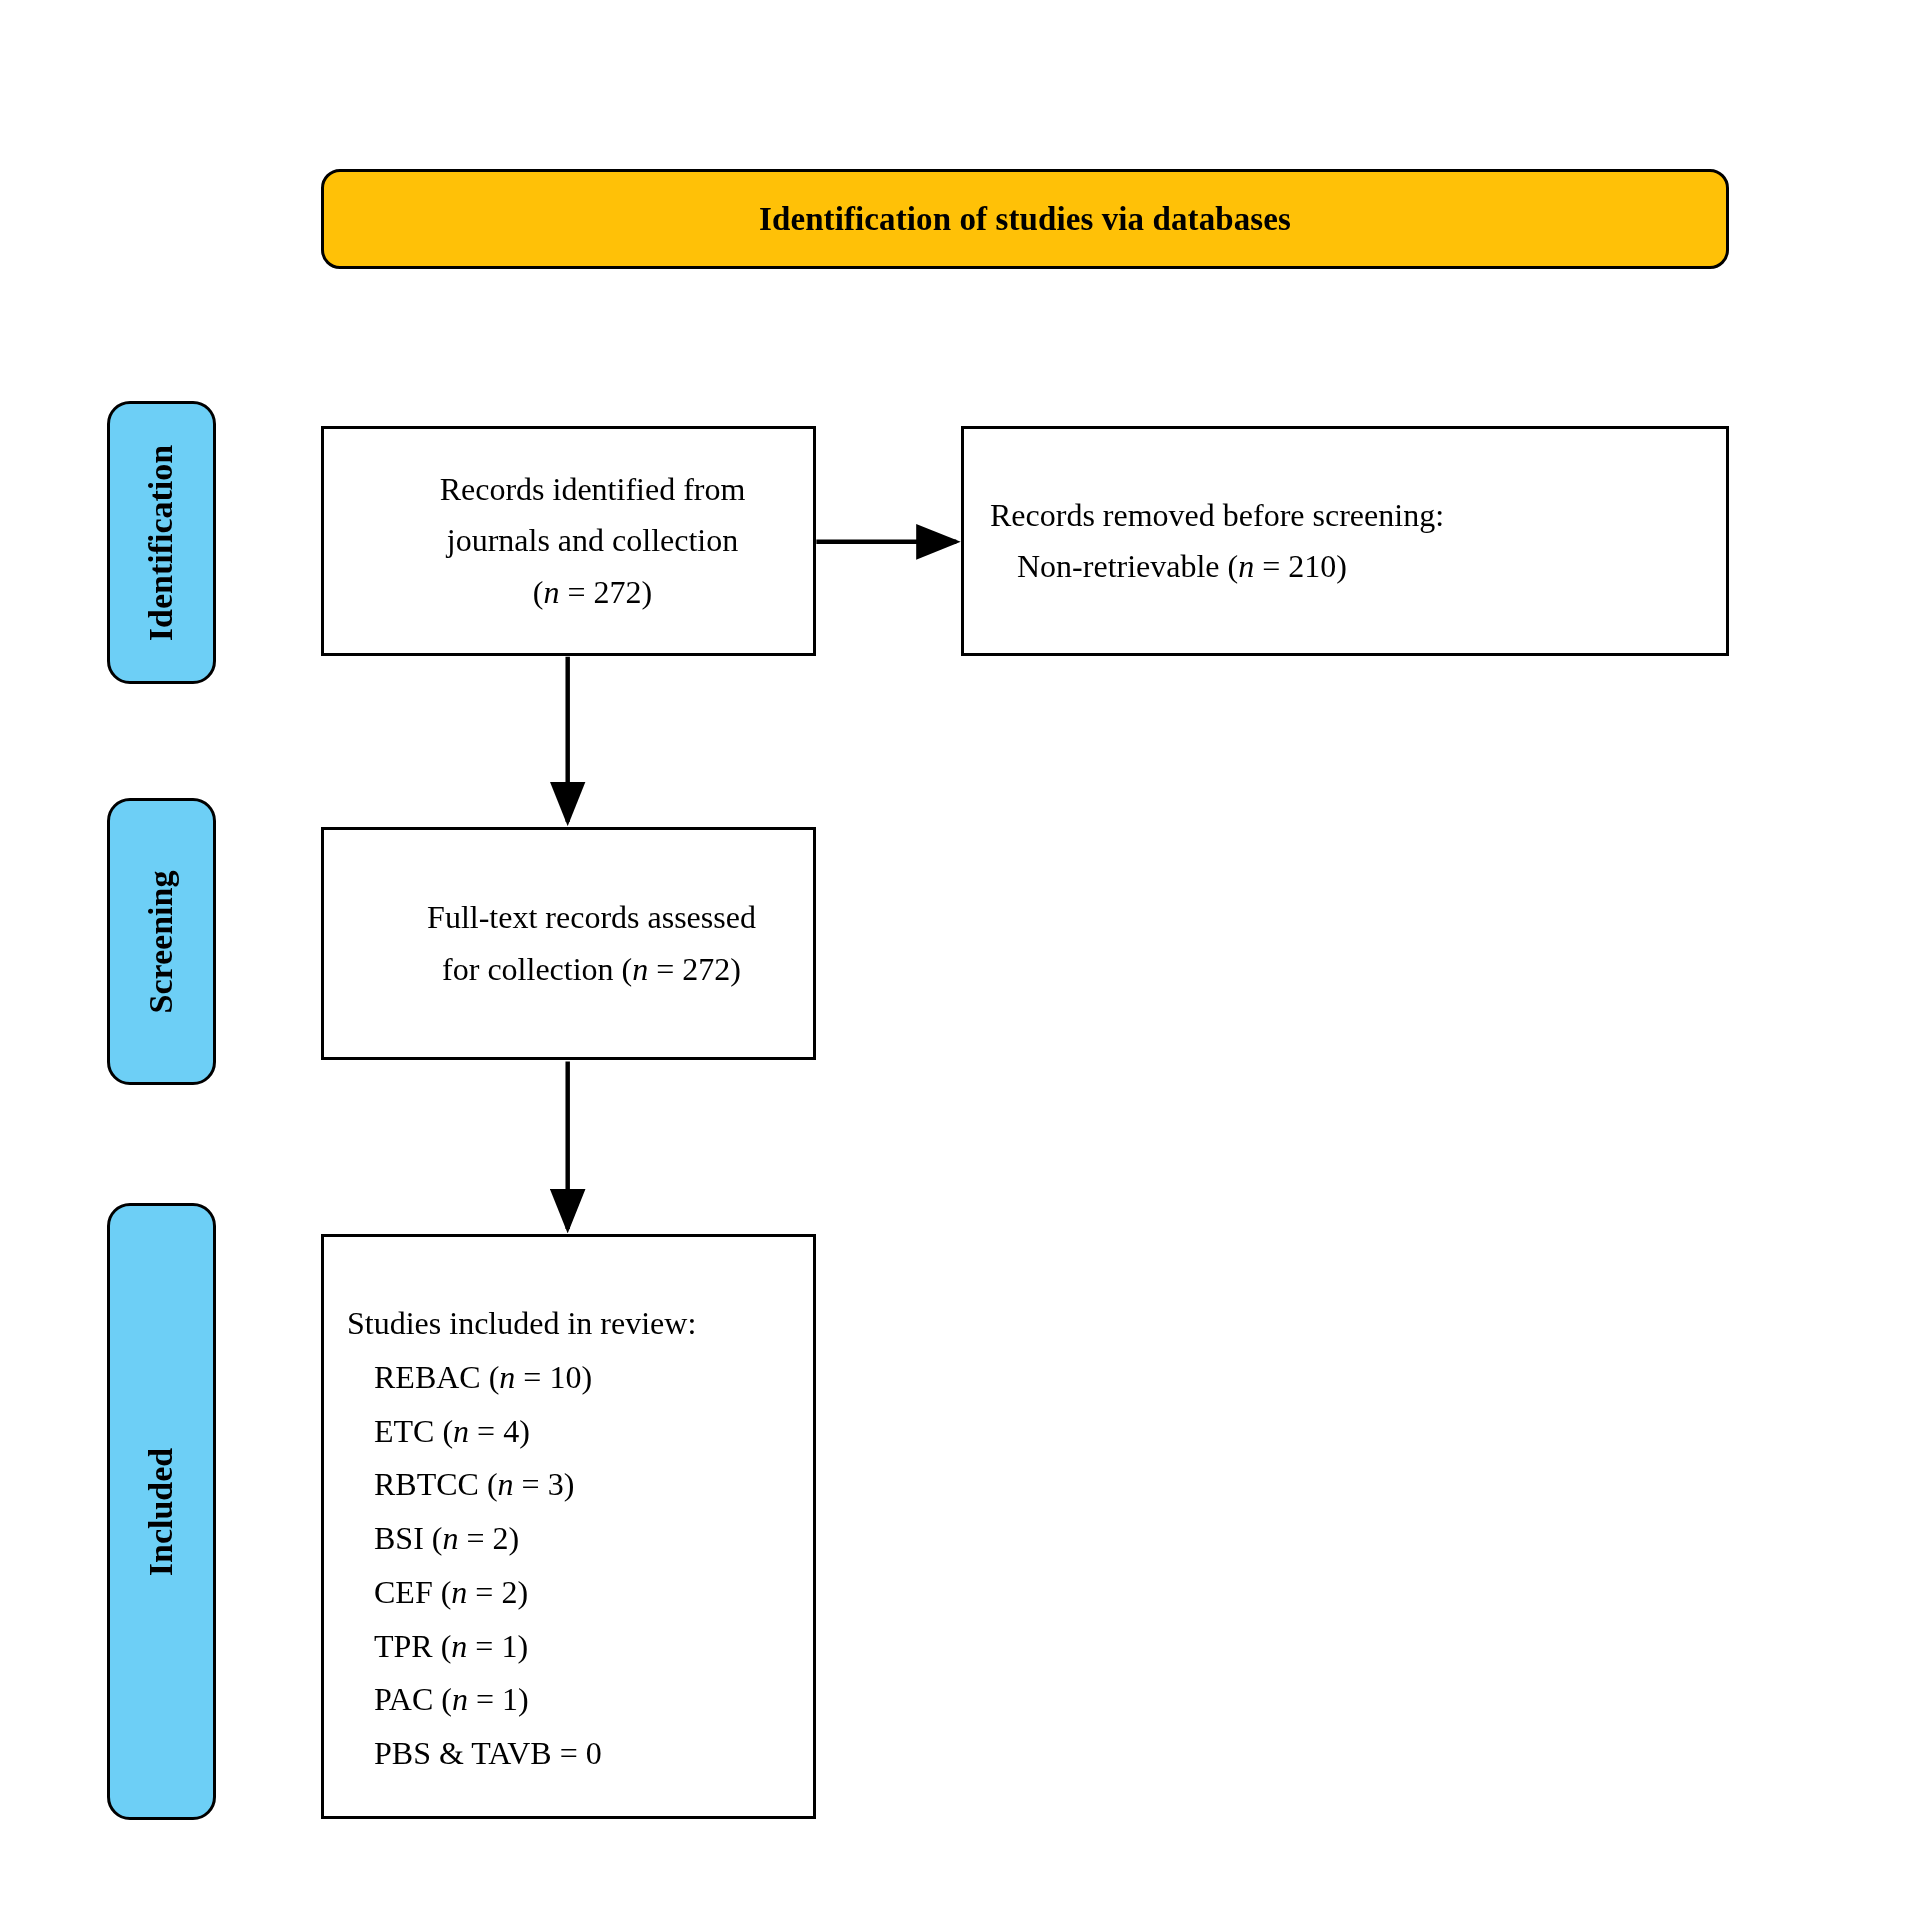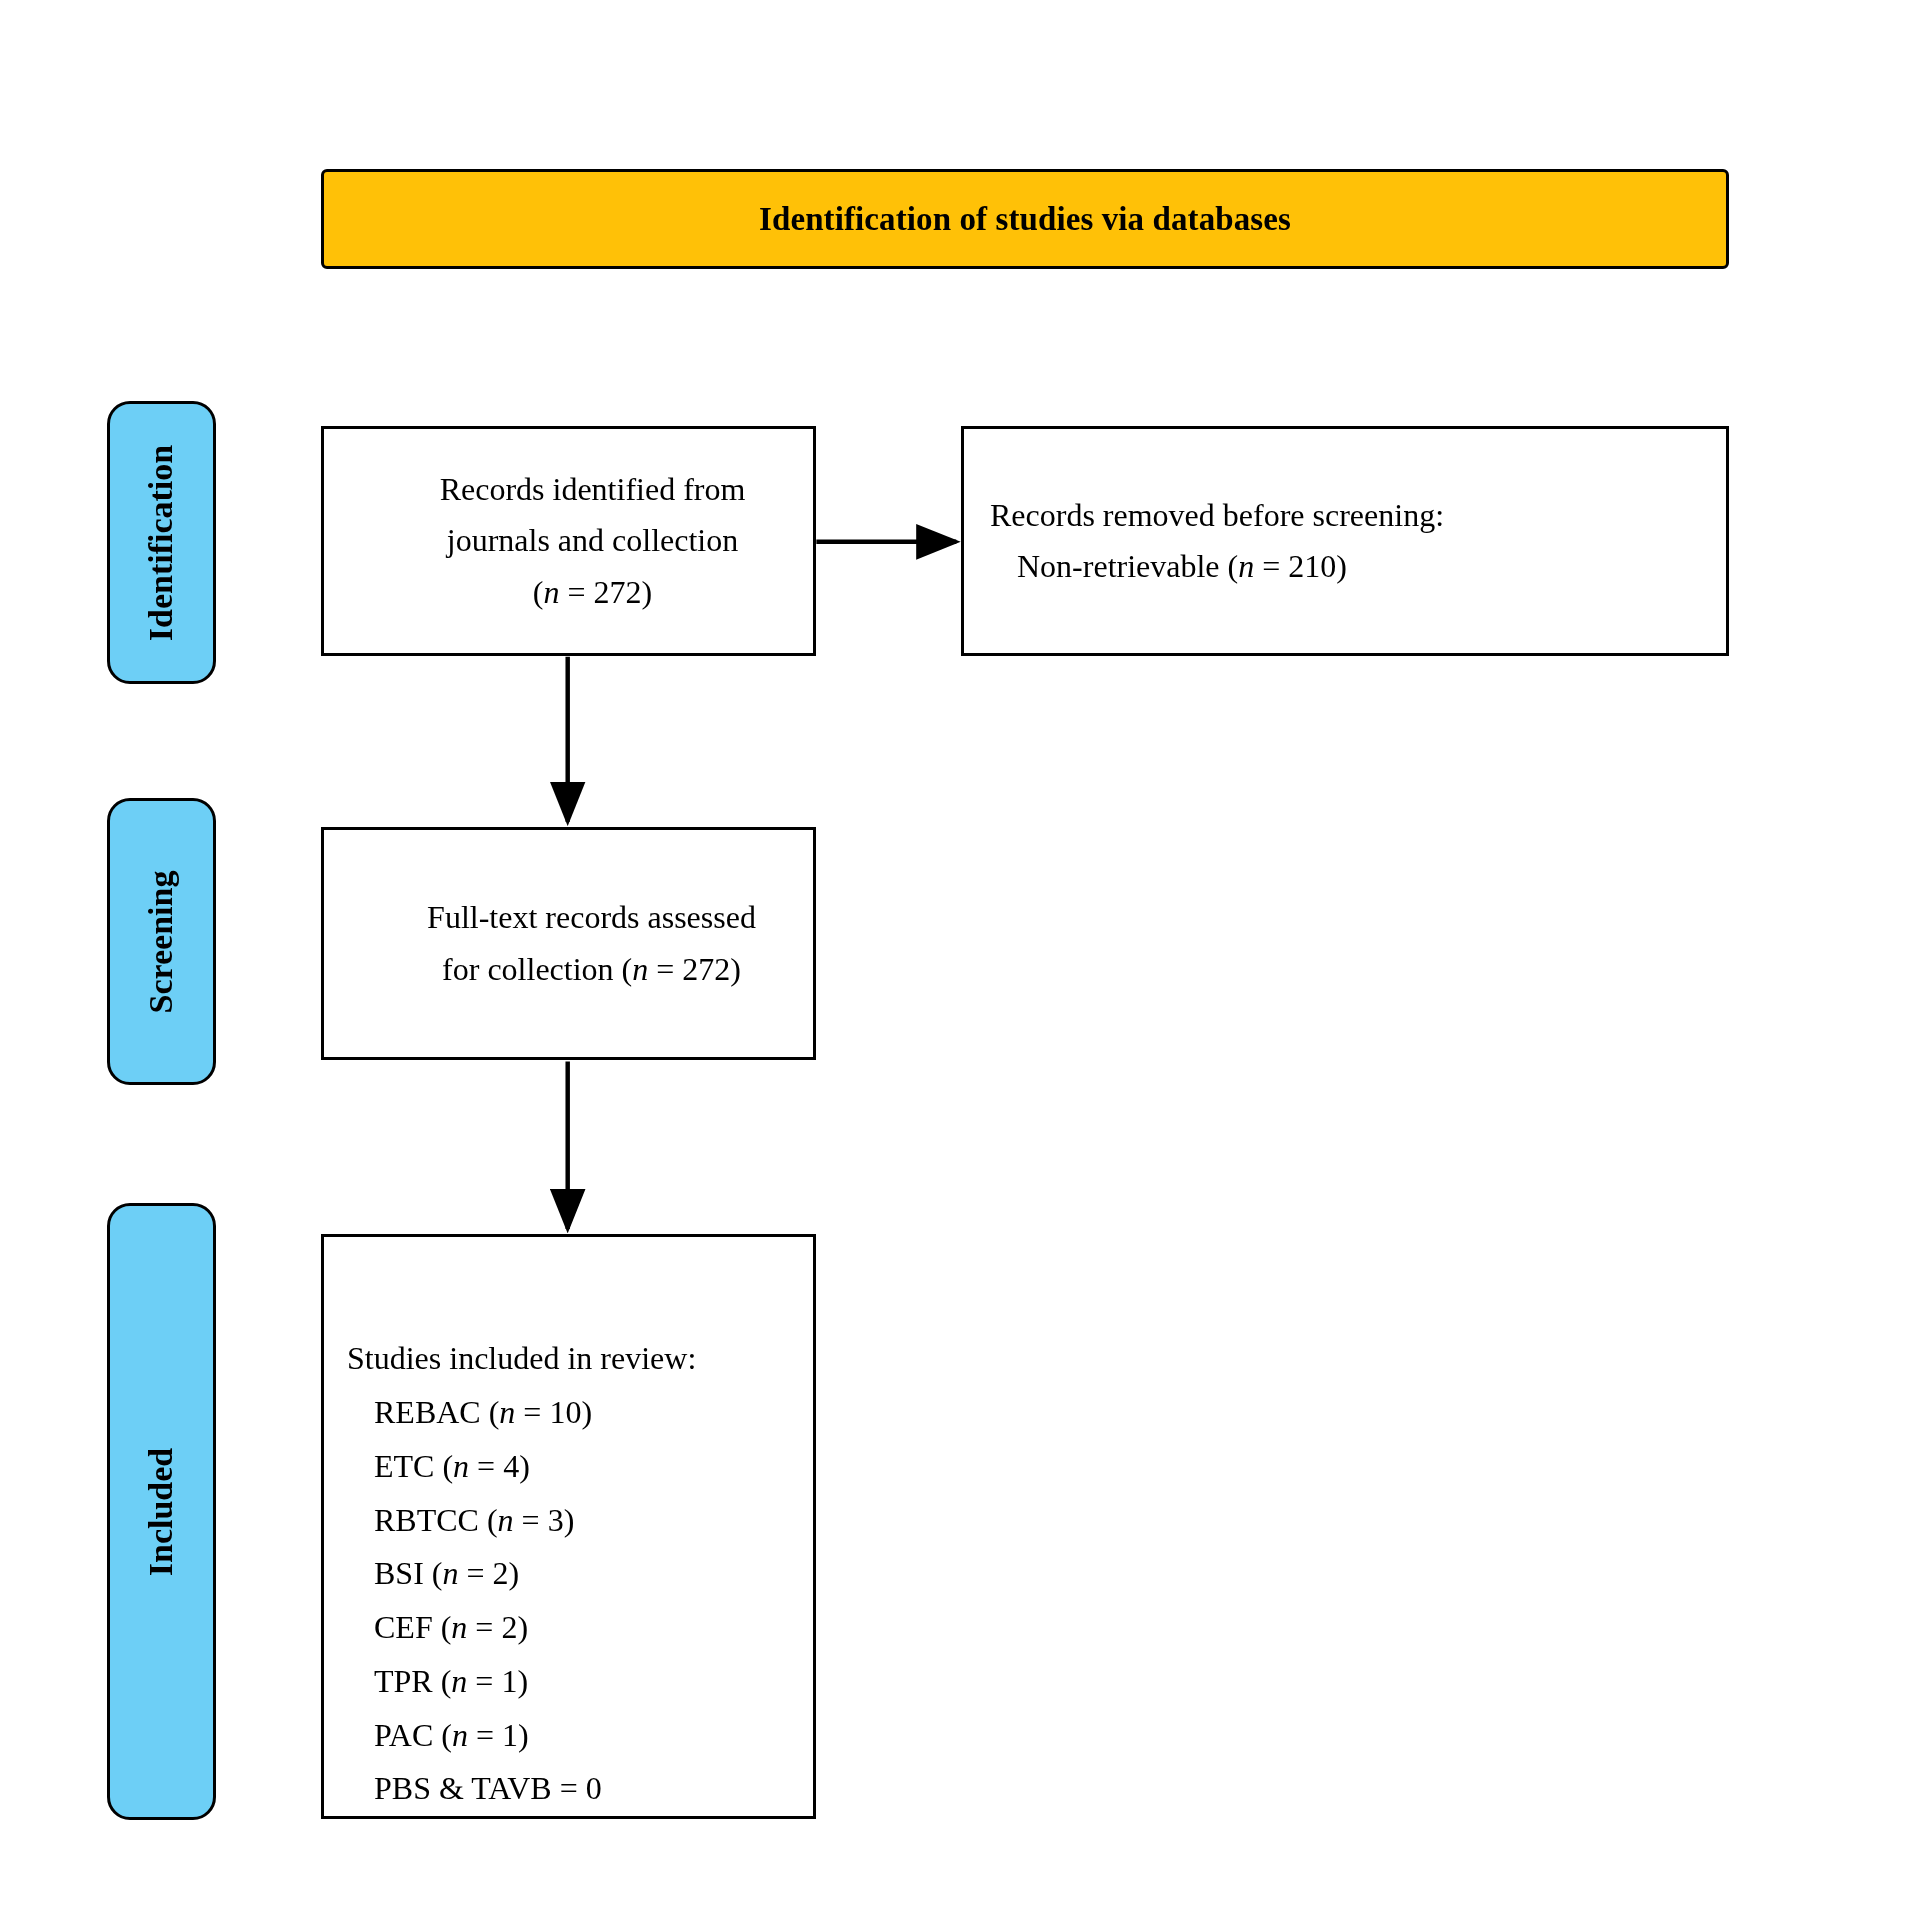--- a/index.html
+++ b/index.html
@@ -26,21 +26,21 @@
 
   
   .banner {
     position: absolute;
     left: 321px;
     top: 169px;
     width: 1408px;
     height: 100px;
     background: #FFC107;
     border: 3.6px solid #000000;
-    border-radius: 6px;
+    border-radius: 19px;
     box-sizing: border-box;
     display: flex;
     align-items: center;
     justify-content: center;
   }
   .banner-title {
     font-size: 33px;
     font-weight: bold;
     letter-spacing: 0.1px;
     line-height: 1.1;
@@ -96,21 +96,21 @@
   #box-removed .box-text { text-align: left; padding-left: 26px; }
 
   #box-fulltext {
     left: 321px;  top: 827px;  width: 495px; height: 233px;
     display: flex; align-items: center; justify-content: center;
   }
   #box-fulltext .box-text { text-align: center; width: 100%; margin-left: 46px; }
 
   #box-included {
     left: 321px;  top: 1234px; width: 495px; height: 585px;
-    display: flex; align-items: flex-end;
+    display: flex; align-items: center;
   }
   #box-included .box-text {
     text-align: left;
     padding: 25px 0 0 23px;
     line-height: 1.68;
   }
 
   .indent { padding-left: 27px; display: block; }
   .nv { font-style: italic; }
 

